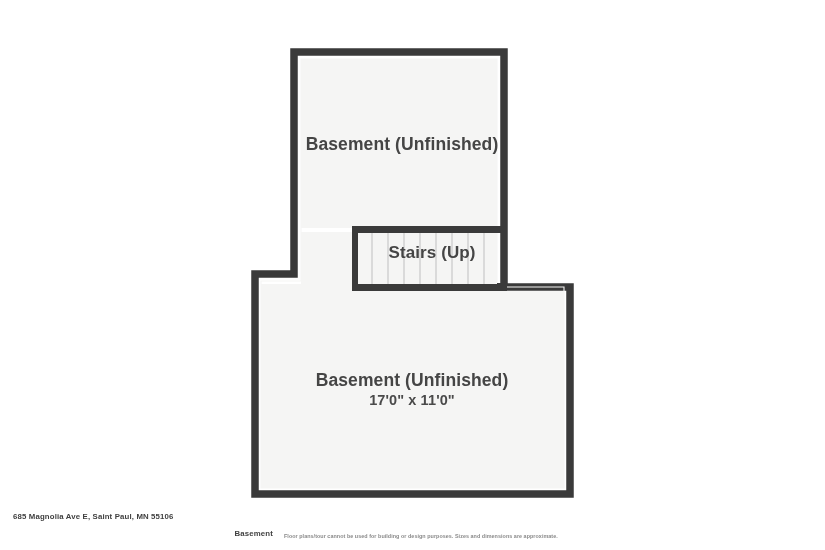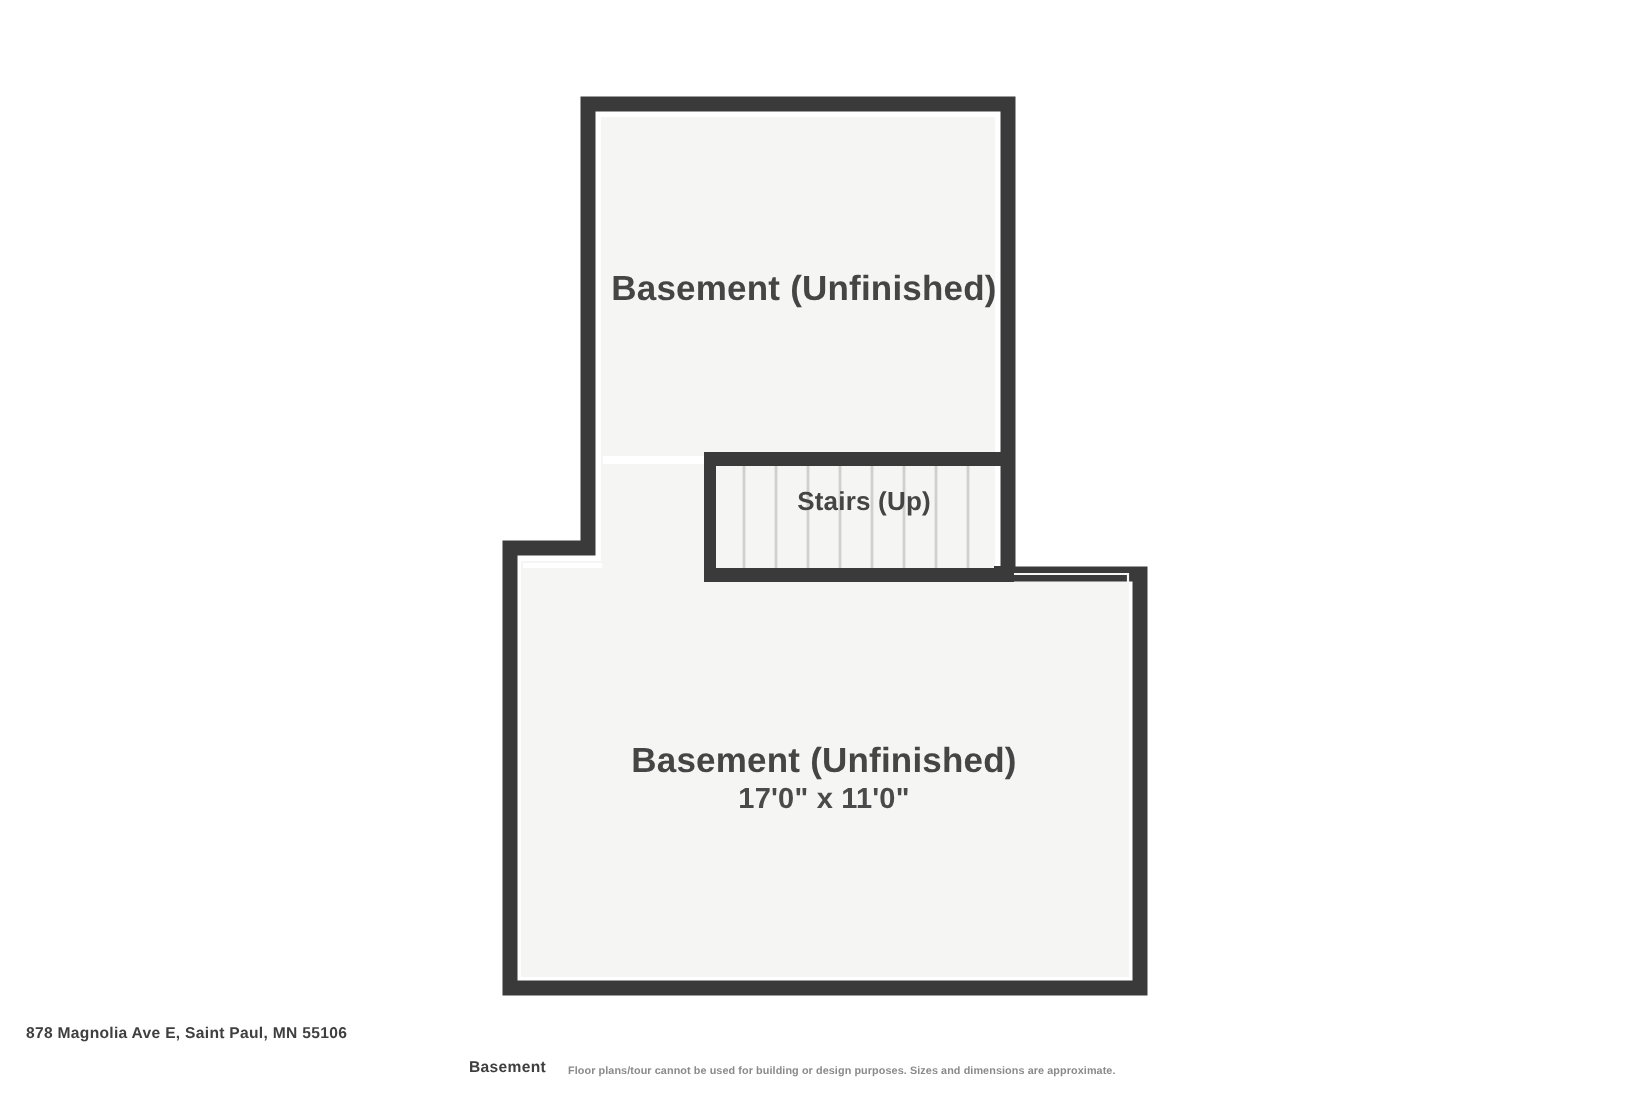--- a/index.html
+++ b/index.html
@@ -58,21 +58,21 @@
     left: 212px;
     top: 134px;
     width: 380px;
   }
   #label-stairs {
     left: 292px;
     top: 243px;
     width: 280px;
   }
   #label-stairs .name {
-    font-size: 13px;
+    font-size: 17px;
     text-align: center;
   }
   #label-lower-basement {
     left: 222px;
     top: 370px;
     width: 380px;
   }
 
   
   #footer-address-block {
@@ -174,17 +174,17 @@
   </div>
 
   <div class="room-label" id="label-lower-basement">
     <div class="name">Basement (Unfinished)</div>
     <div class="dims">17'0" x 11'0"</div>
   </div>
 
 </div>
 
 <div id="footer-address-block">
-  <div class="addr-line">878 Magnolia Ave E, Saint Paul, MN 55106</div>
+  <div class="addr-line">685 Magnolia Ave E, Saint Paul, MN 55106</div>
   <div class="floor-line">Basement</div>
 </div>
 
 <div id="footer-disclaimer">Floor plans/tour cannot be used for building or design purposes. Sizes and dimensions are approximate.</div>
 
 </body></html>

